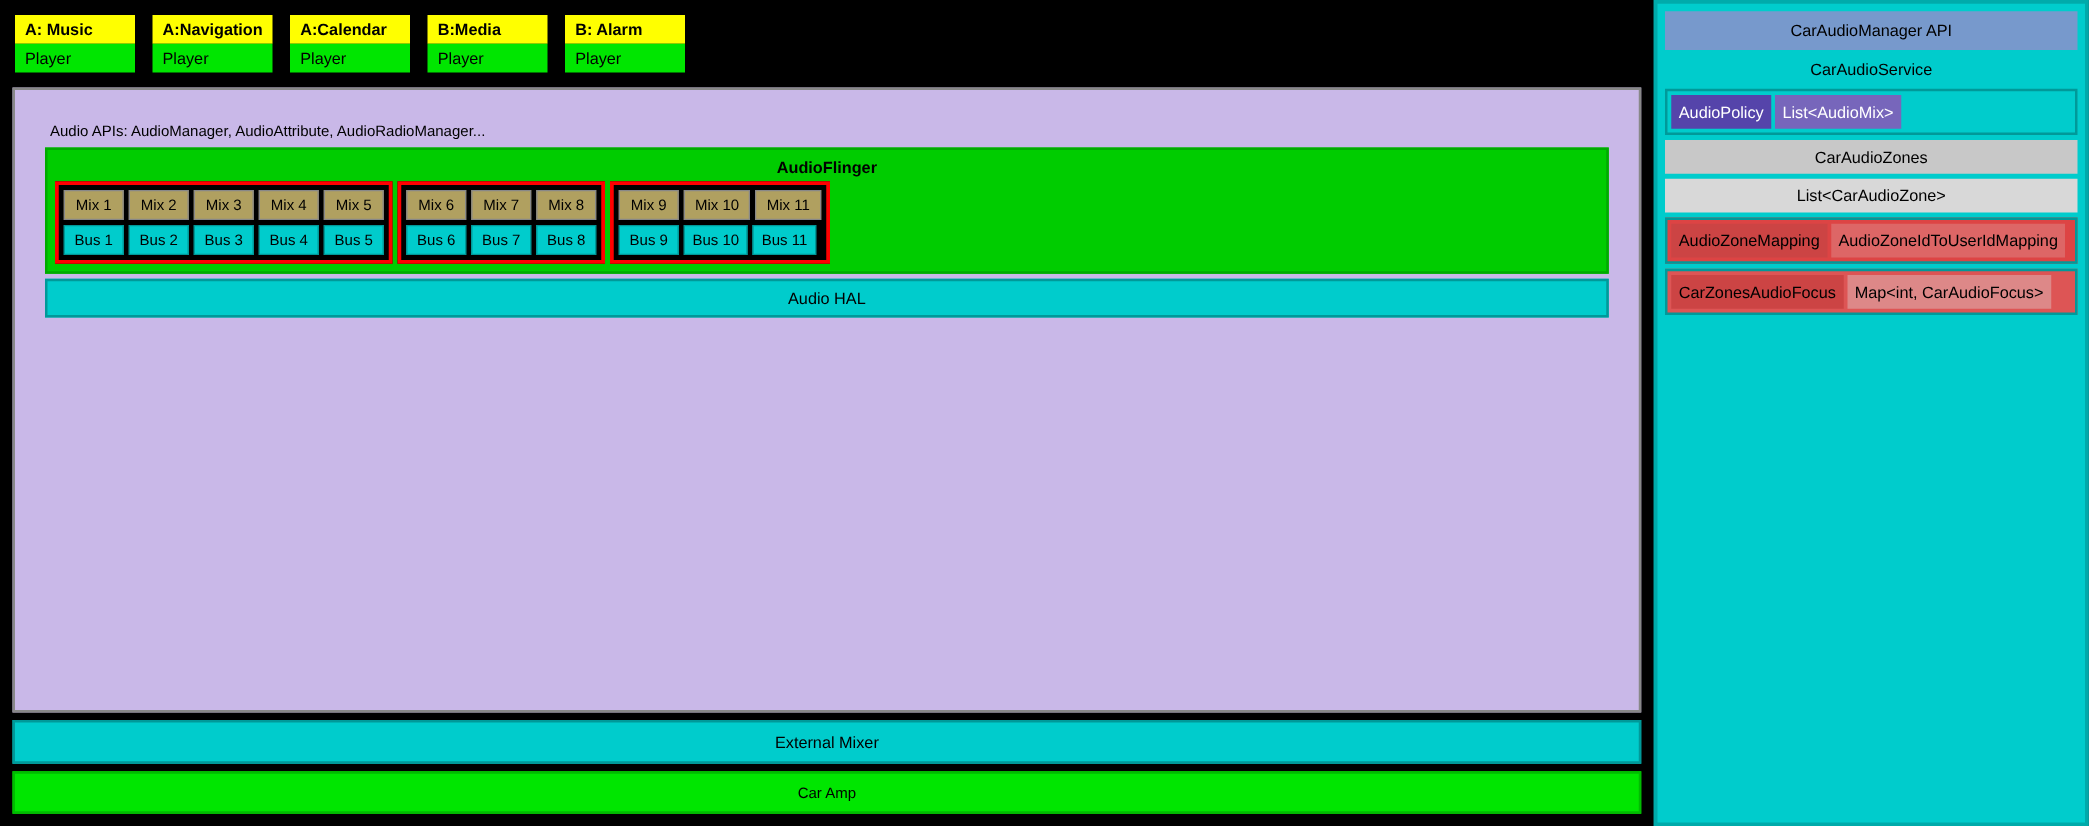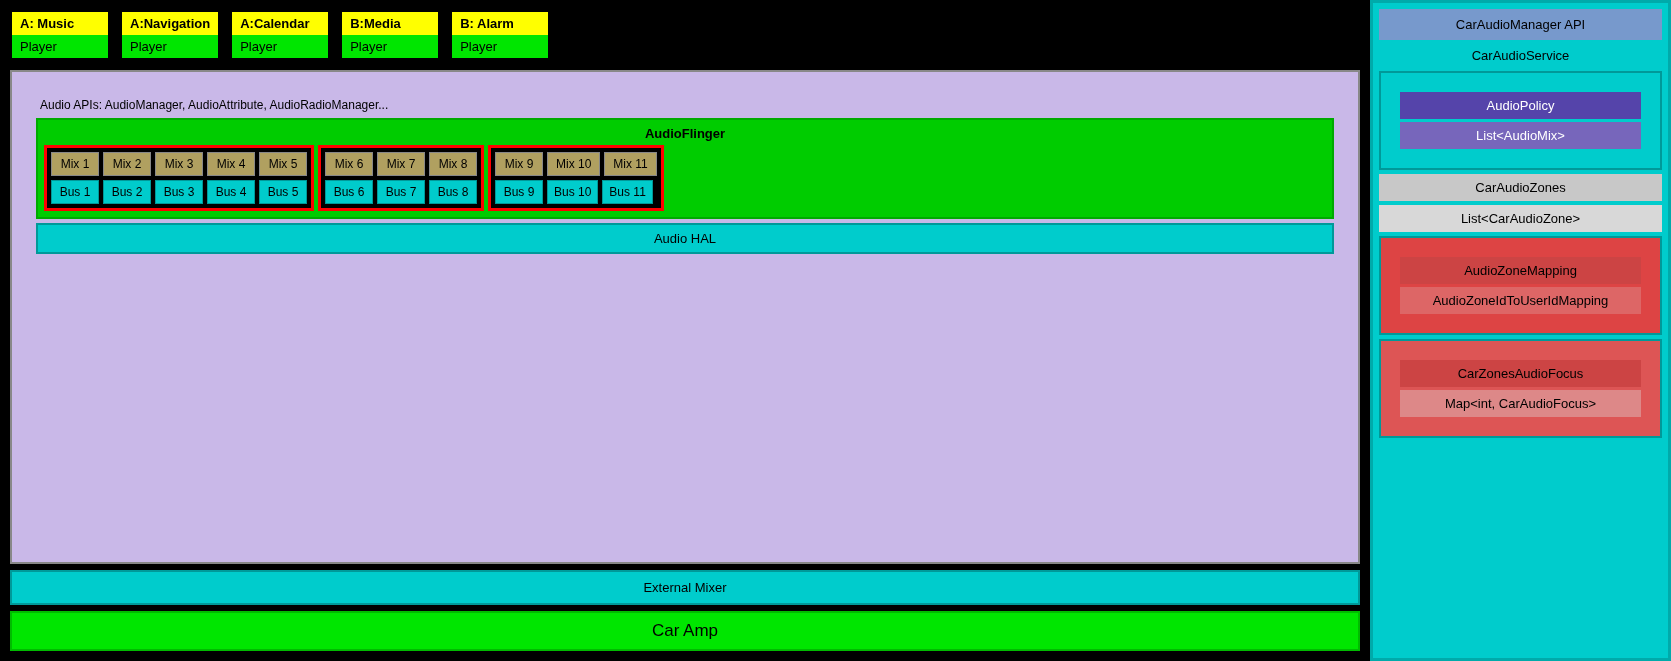--- a/index.html
+++ b/index.html
@@ -156,27 +156,27 @@
       font-size: 13px;
       color: #000;
     }
 
     
     .car-amp-row {
       background: #00e600;
       border: 2px solid #00bb00;
       padding: 8px;
       text-align: center;
-      font-size: 17px;
+      font-size: 12px;
       color: #000;
     }
 
     
     .right-panel {
-      width: 301px;
+      width: 348px;
       background: #00cccc;
       border: 3px solid #00aaaa;
       padding: 6px;
       display: flex;
       flex-direction: column;
       gap: 4px;
     }
 
     .right-panel .car-audio-manager-api {
       background: #7799cc;
@@ -253,23 +253,23 @@
       background: #dd8888;
       color: #000;
       text-align: center;
       padding: 6px;
       font-size: 13px;
     }
 
     .group-bordered {
       border: 2px solid #009999;
       display: flex;
-      flex-direction: column;
+      flex-direction: row;
       gap: 3px;
-      padding: 19px;
+      padding: 3px;
       background: #00cccc;
     }
   </style>
 </head>
 <body>
 
 <div class="main-area">
 
   <div class="app-players-row">
     <div class="app-player">

